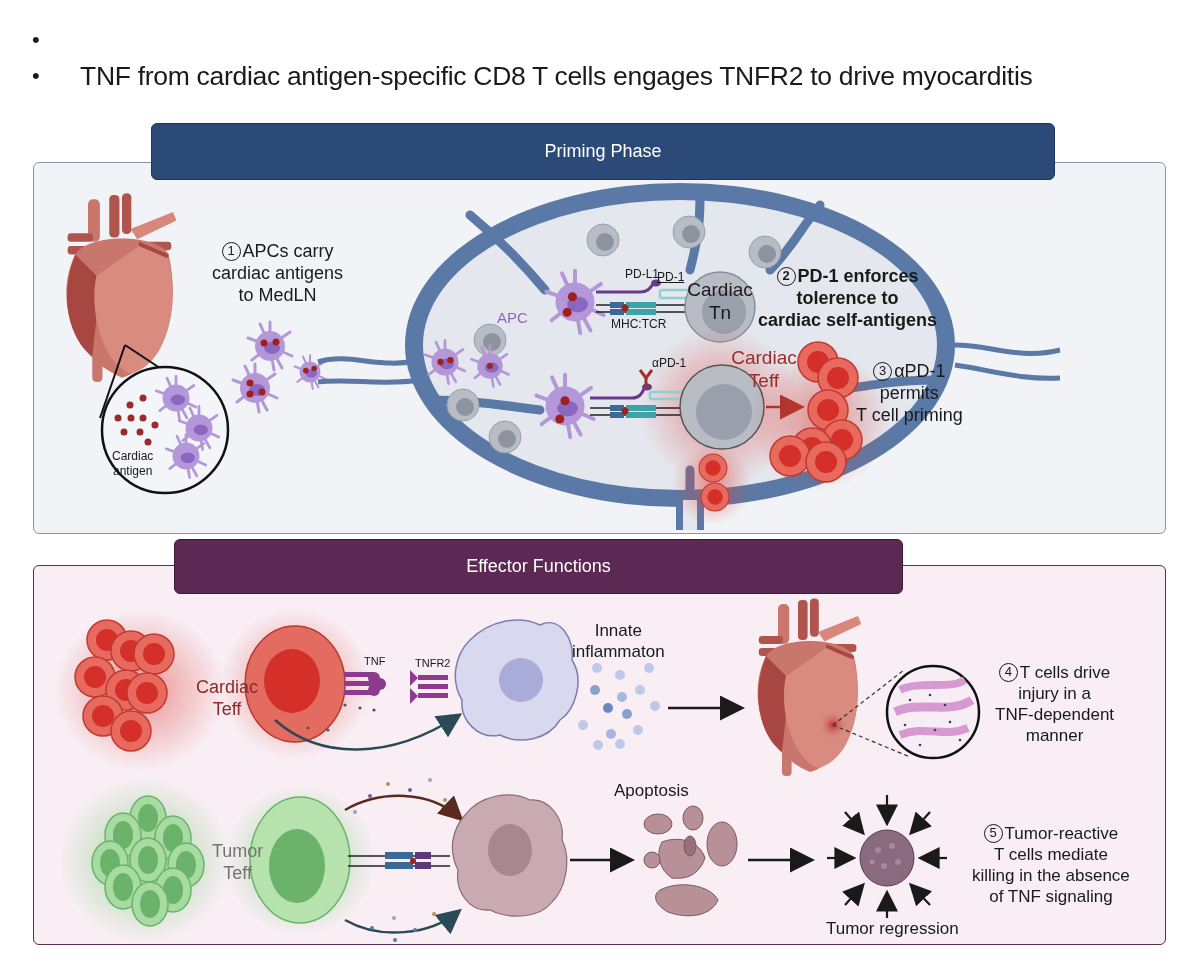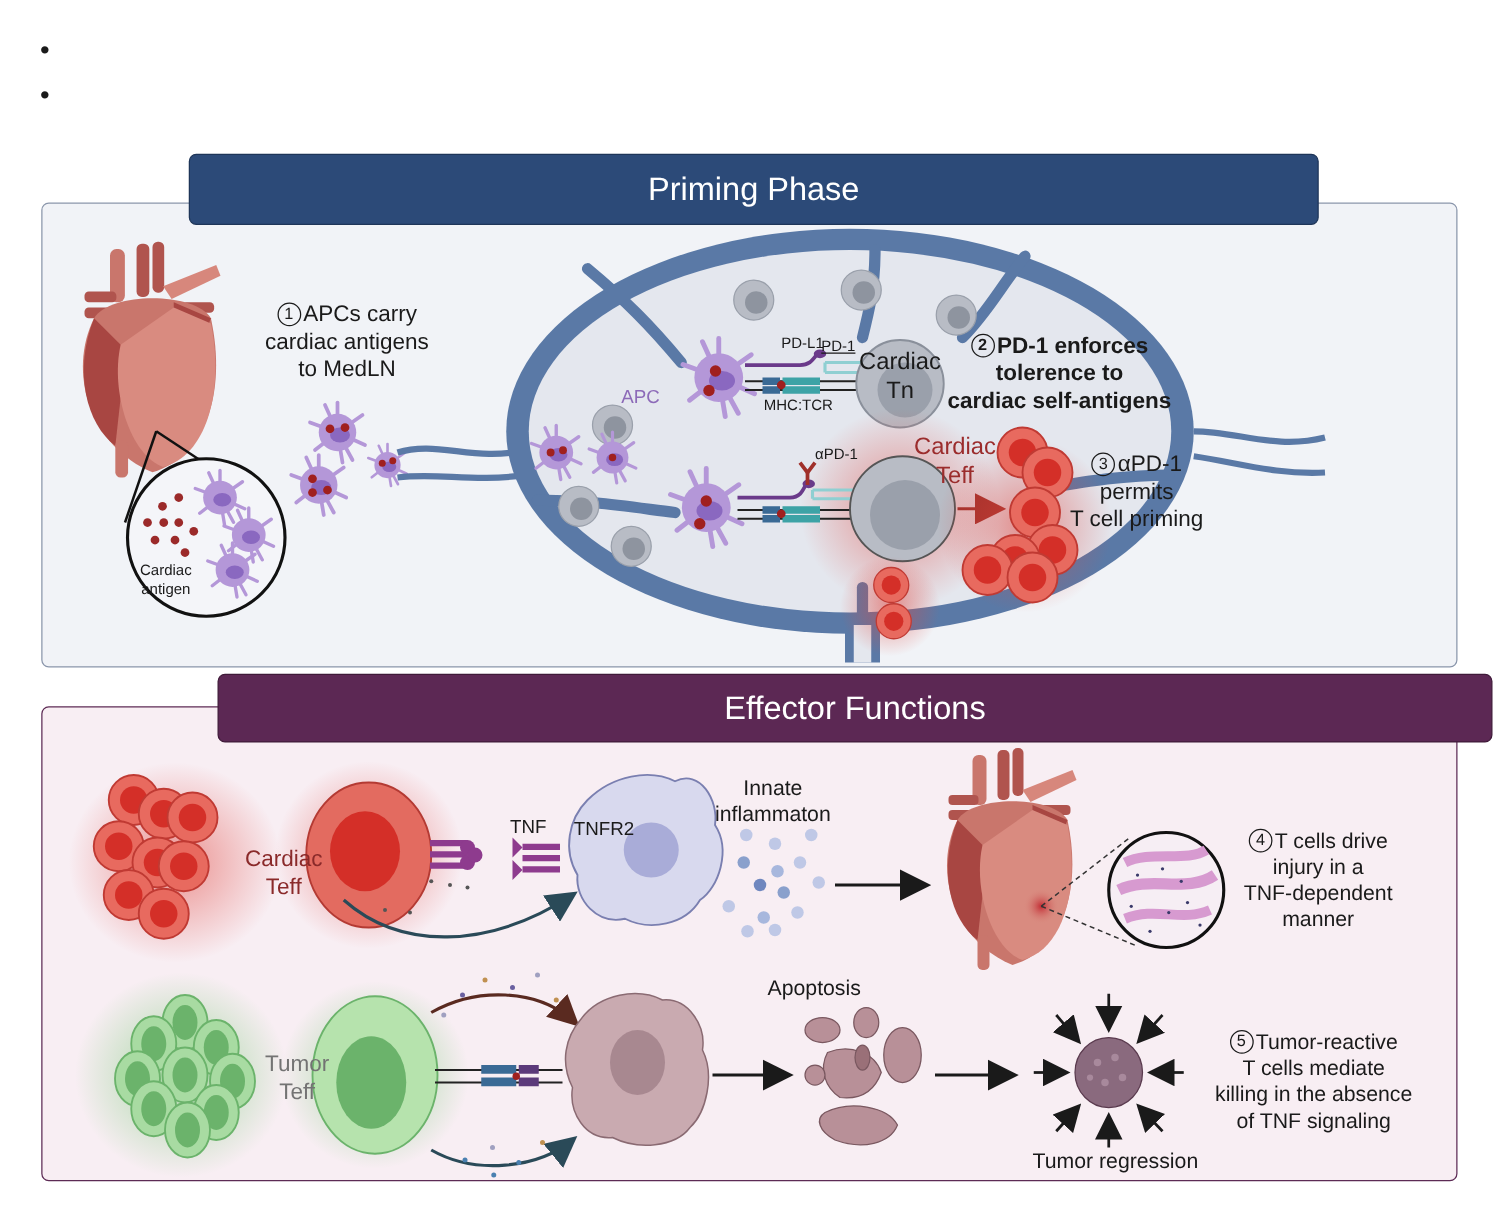--- a/index.html
+++ b/index.html
@@ -7,46 +7,47 @@
   body { font-family: "Liberation Sans", sans-serif; color: #1a1a1a; position: relative; }
 
   .bullets { position: absolute; left: 32px; top: 22px; width: 1160px; }
   .bullet { display: flex; align-items: center; font-size: 26.5px; line-height: 36px; letter-spacing: -0.3px; }
   .bullet .dot { width: 48px; font-size: 22px; }
 
   .panel { position: absolute; border-radius: 6px; }
   .panel-priming { left: 33px; top: 162px; width: 1133px; height: 372px; background: #f1f3f7; border: 1.5px solid #8a96ab; }
   .panel-effector { left: 33px; top: 565px; width: 1133px; height: 380px; background: #f8eef3; border: 1.5px solid #5d2b55; }
 
-  .banner { position: absolute; border-radius: 6px; color: #fff; font-size: 26px; display: flex; align-items: center; justify-content: center; }
+  .banner { position: absolute; border-radius: 6px; color: #fff; font-size: 18px; display: flex; align-items: center; justify-content: center; }
   .banner-priming { left: 151px; top: 123px; width: 904px; height: 57px; background: #2c4a78; border: 1px solid #1e3558; }
-  .banner-effector { left: 174px; top: 539px; width: 1020px; height: 55px; background: #5c2854; border: 1px solid #3f1a39; }
+  .banner-effector { left: 174px; top: 539px; width: 729px; height: 55px; background: #5c2854; border: 1px solid #3f1a39; }
 
   svg.art { position: absolute; left: 0; top: 0; width: 1200px; height: 976px; }
   .lbl { position: absolute; text-align: center; white-space: nowrap; }
   .t19 { font-size: 19px; line-height: 23px; }
   .t18 { font-size: 18px; line-height: 22px; }
   .t17 { font-size: 17px; line-height: 21px; }
   .t12 { font-size: 12px; line-height: 14px; }
-  .t11 { font-size: 15px; line-height: 13px; margin-left: 44px; }
+  .t11 { font-size: 11px; line-height: 13px; }
   .purple { color: #8c6ab8; }
   .darkred { color: #9b2c2c; }
   .maroon { color: #8a2a2a; }
   .green { color: #737373; }
   .circ { display: inline-block; width: 19px; height: 19px; border: 1.5px solid #1a1a1a; border-radius: 50%; font-size: 13px; line-height: 16px; text-align: center; vertical-align: 2px; margin-right: 2px; }
 </style>
 </head>
 <body>
 
 <div class="bullets">
   <div class="bullet">
     <span class="dot">•</span>
   </div>
   <div class="bullet">
     <span class="dot">•</span>
+    <span>TNF from cardiac antigen-specific CD8 T cells engages TNFR2 to drive myocarditis</span>
   </div>
 </div>
 
 <div class="panel panel-priming"></div>
 <div class="panel panel-effector"></div>
 
 <svg class="art" viewBox="0 0 1200 976">
   <defs>
     <radialGradient id="redglow" cx="50%" cy="50%" r="50%">
       <stop offset="0%" stop-color="#e0443c" stop-opacity="0.55"></stop>

